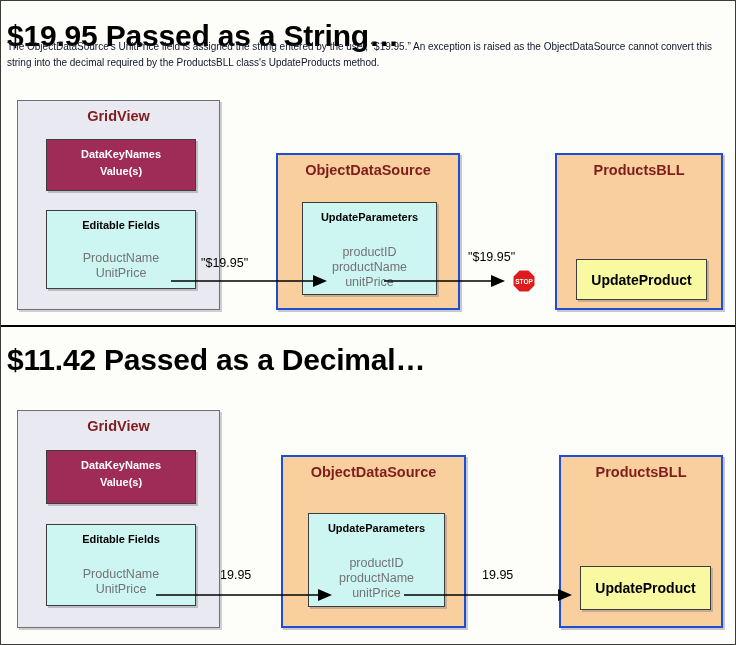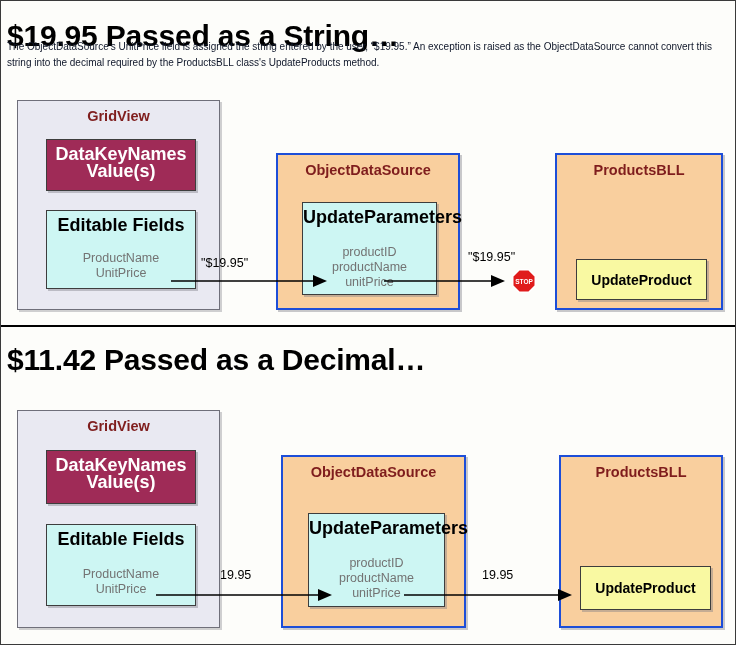--- a/index.html
+++ b/index.html
@@ -94,21 +94,21 @@
   .yellow-box {
     background: #f9f9a2;
     box-shadow: 2px 2px 0 rgba(120,120,130,0.4);
   }
   .inner-title {
     position: absolute;
     top: 6px;
     left: 0;
     width: 100%;
     text-align: center;
-    font-size: 18px;
+    font-size: 11px;
     font-weight: bold;
     color: #000;
     line-height: 16px;
   }
   .inner-title.two-line {
     line-height: 17px;
   }
   .inner-list {
     position: absolute;
     left: 0;

